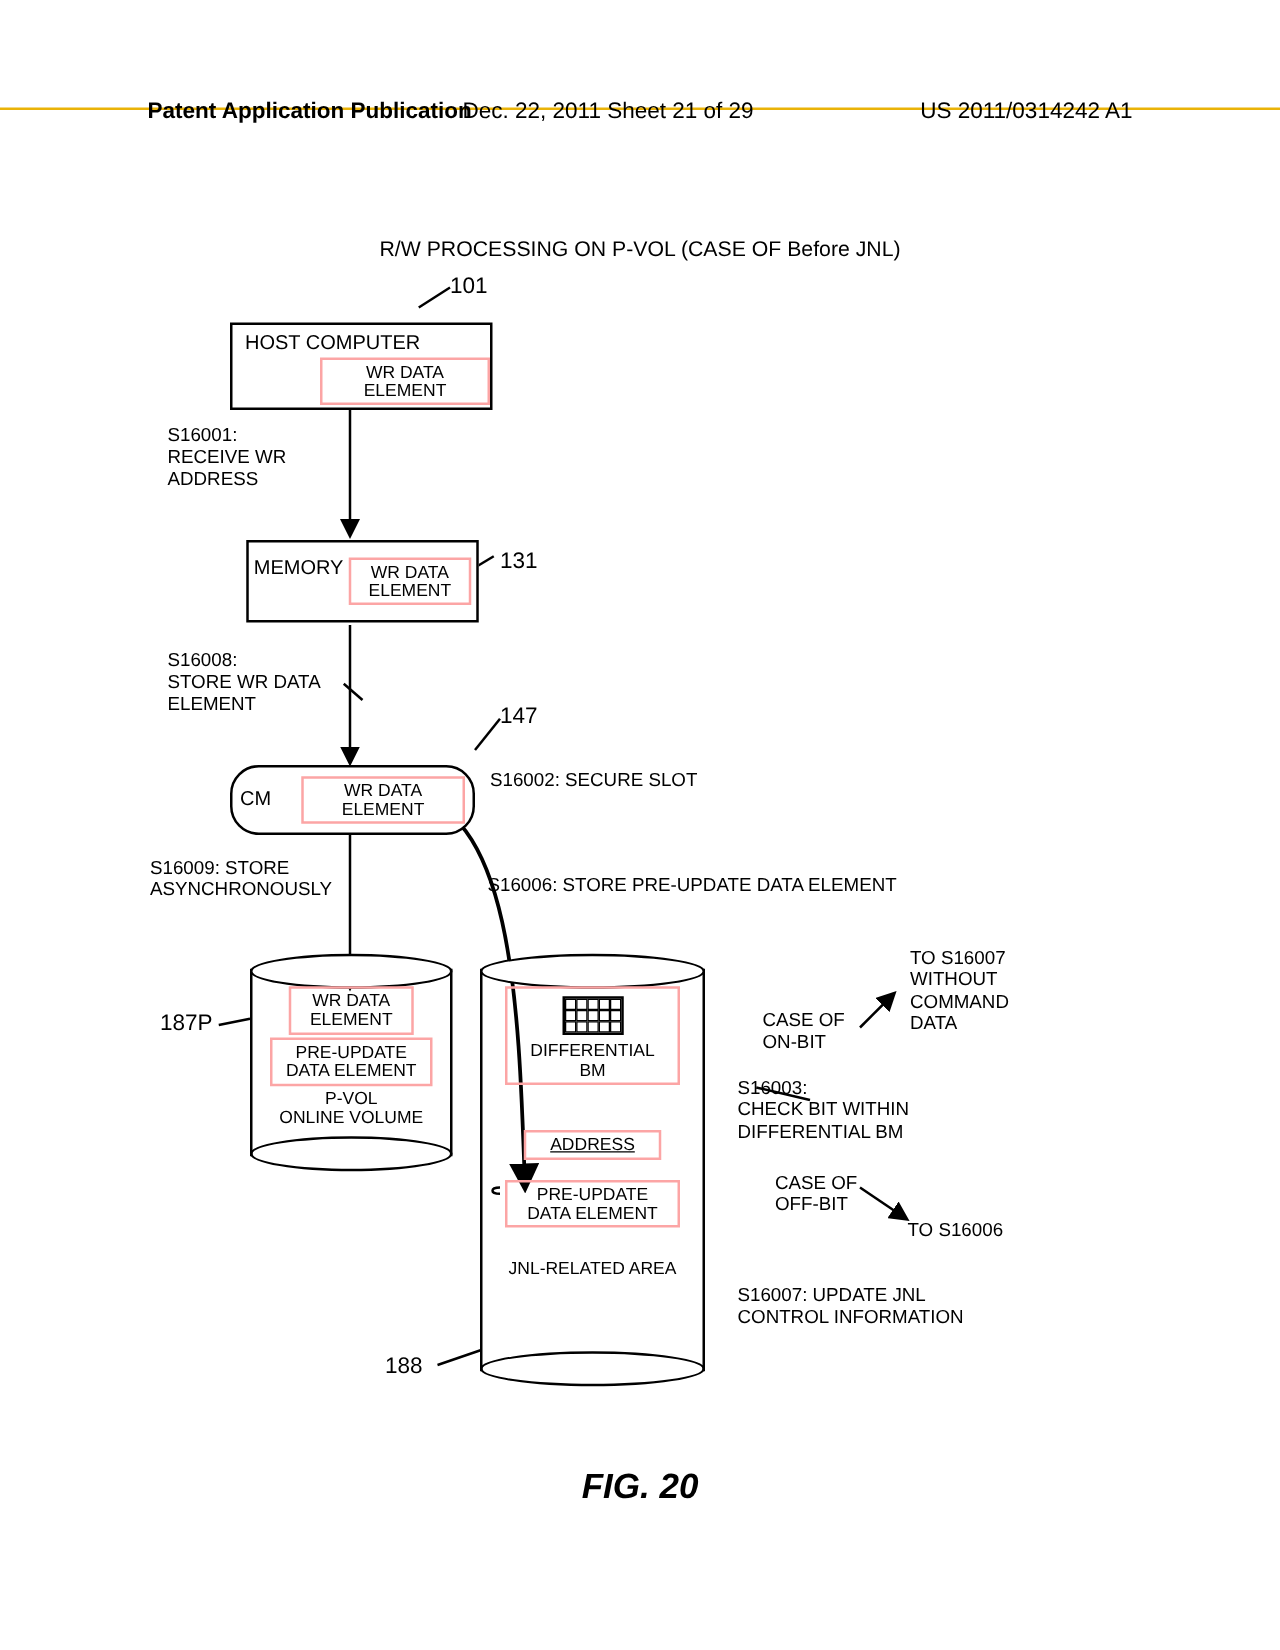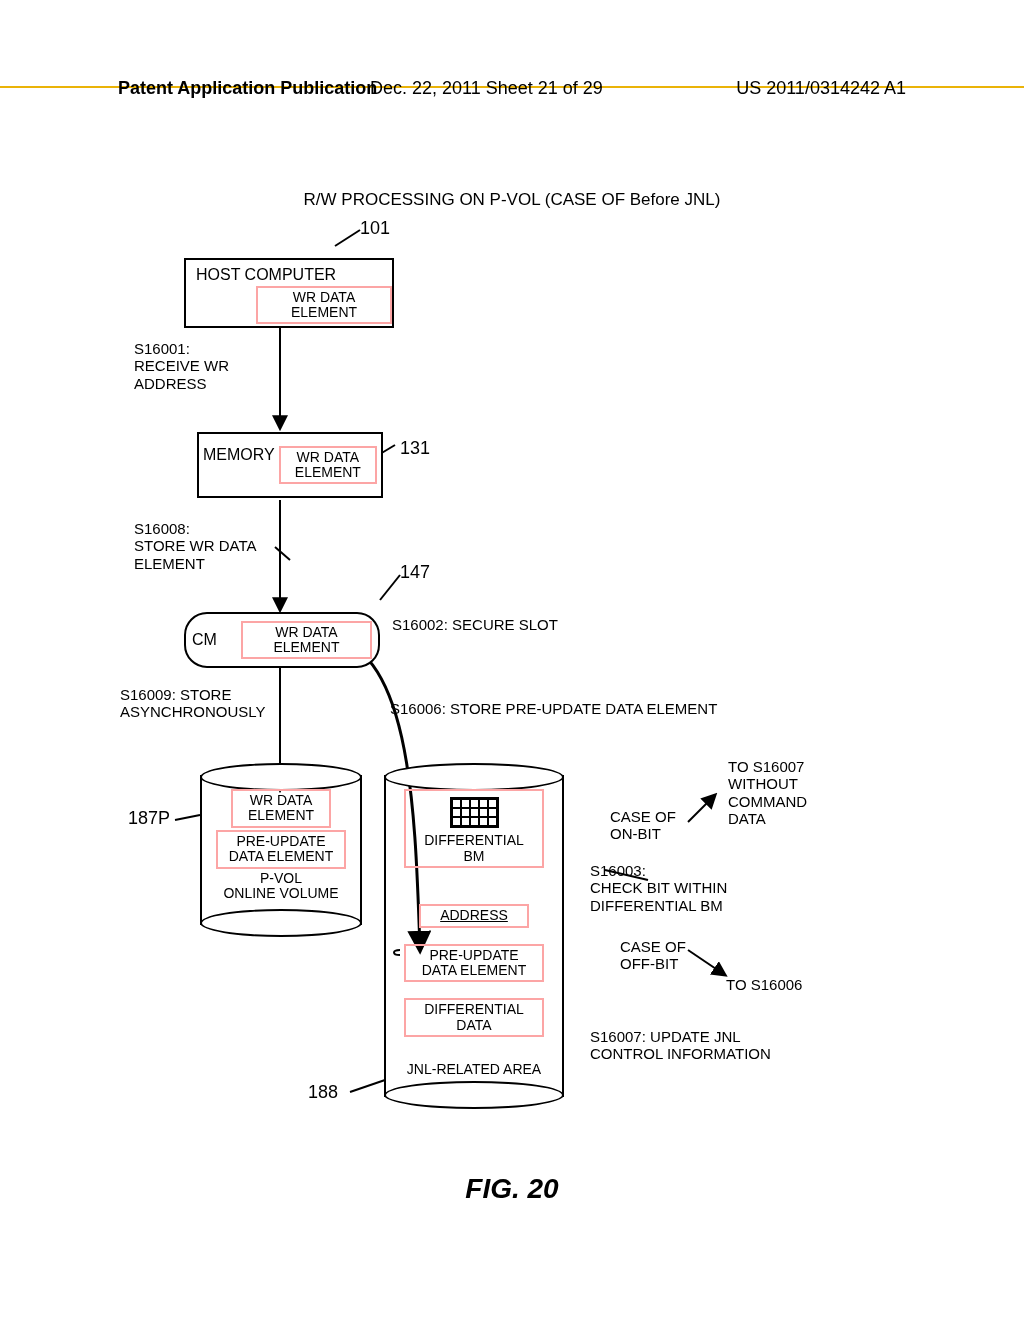--- a/index.html
+++ b/index.html
@@ -251,22 +251,20 @@
             <div class="cell"></div>
             <div class="cell"></div>
           </div>
       </div>
       <div style="white-space:pre; margin-top:4px;">DIFFERENTIAL
 BM</div>
     </div>
     <div class="inner-box" style="width:110px; margin-top:20px;text-decoration:underline;">ADDRESS</div>
     <div class="inner-box" style="width:140px;">PRE-UPDATE
 DATA ELEMENT</div>
-    <div class="inner-box" style="width:140px;">DIFFERENTIAL
-DATA</div>
     <div style="font-size:14px; margin-top:8px;">JNL-RELATED AREA</div>
   </div>
 </div>
 <div class="ref" style="top:1082px; left:308px;">188</div>
 
 <div class="label" style="top:758px; left:728px; white-space:pre;">TO S16007
 WITHOUT
 COMMAND
 DATA</div>
 <div class="label" style="top:808px; left:610px; white-space:pre;">CASE OF

